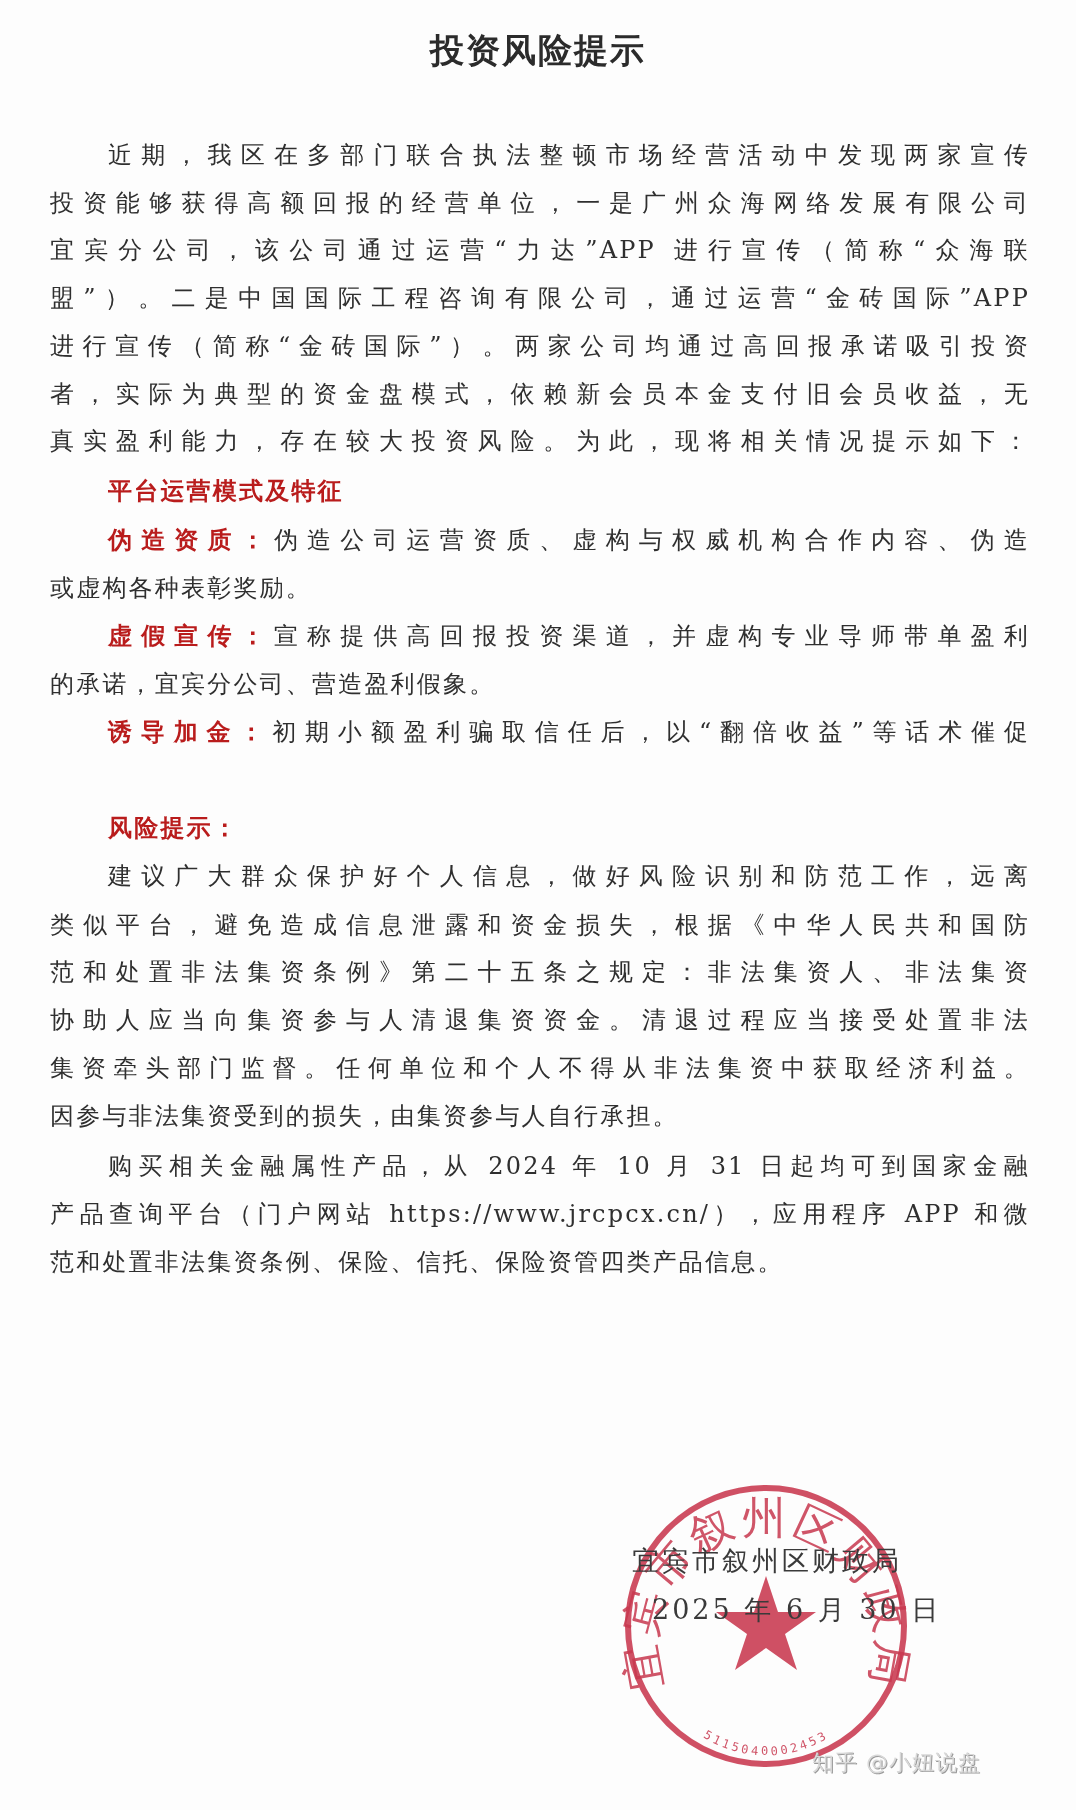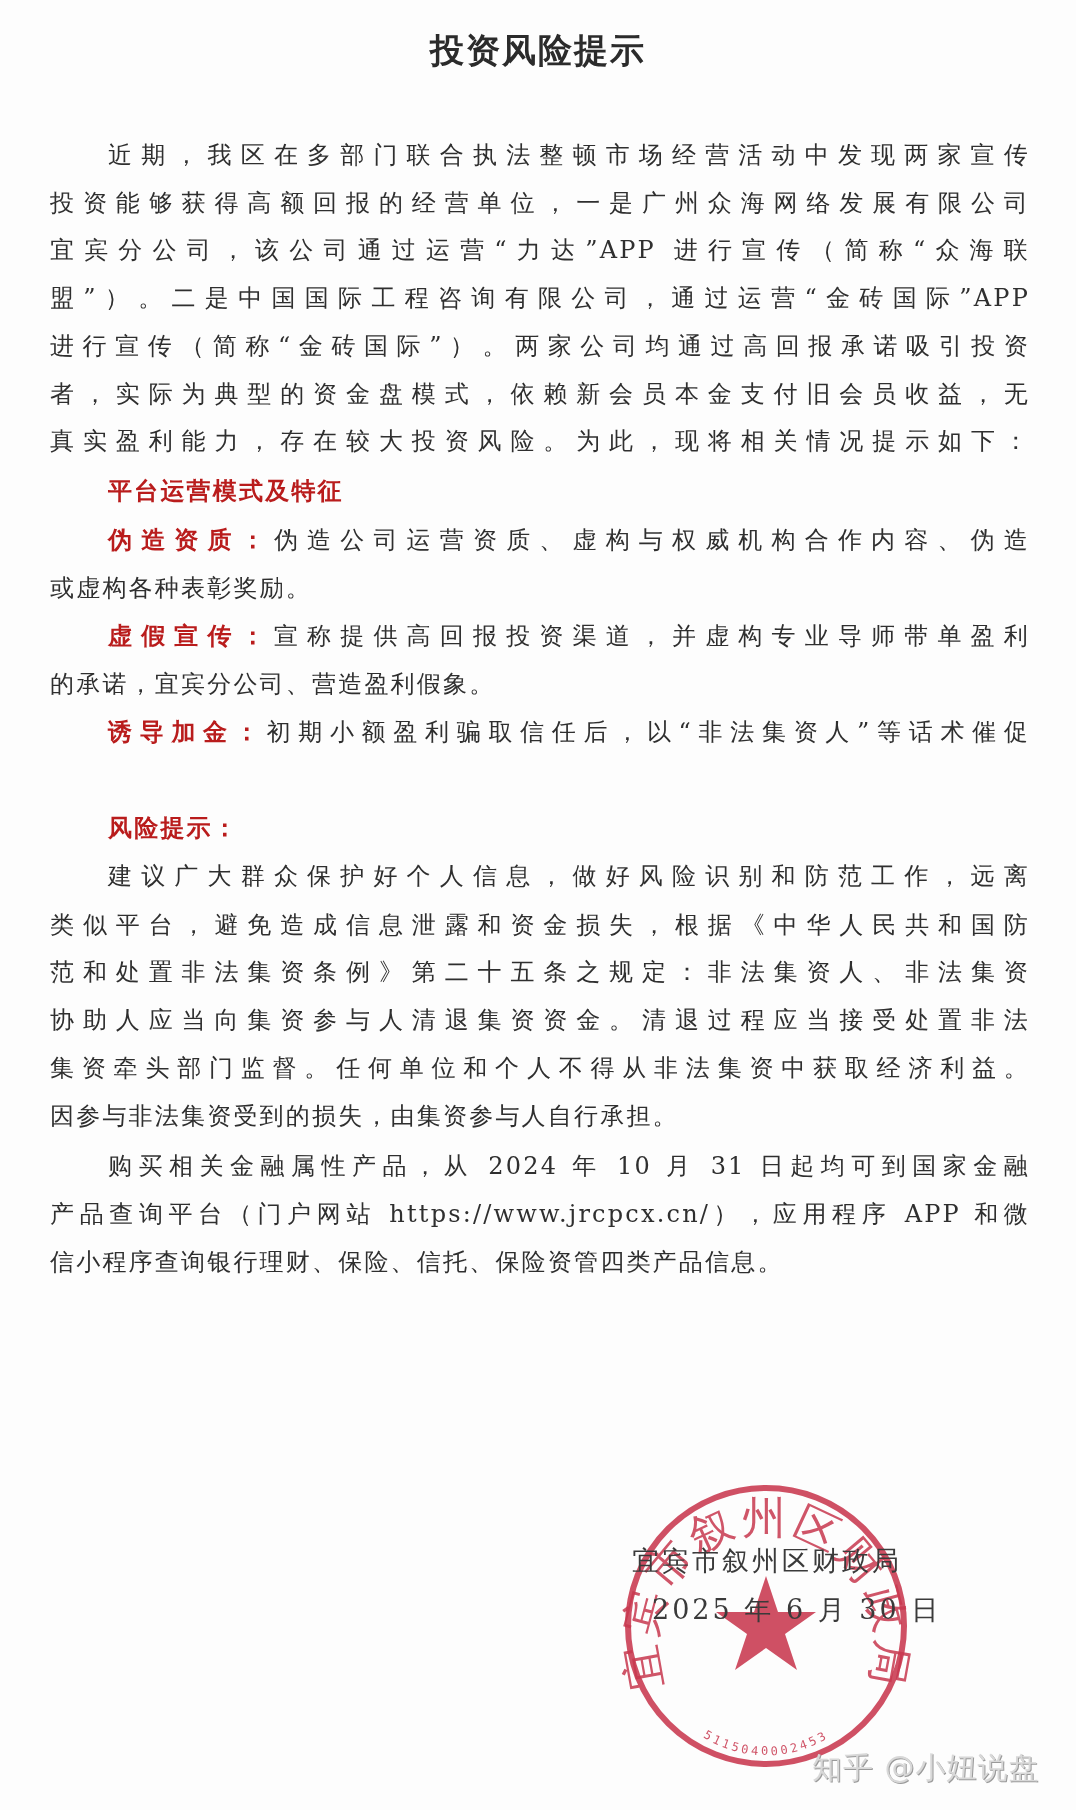--- a/index.html
+++ b/index.html
@@ -18,21 +18,21 @@
   }
   .indent { left: 108px; width: 922px; }
   .bold { font-family: "DejaVu Sans", sans-serif; font-weight: bold; color: #b91c1c; }
   .just { text-align: justify; text-align-last: justify; }
   .stamp { position: absolute; left: 620px; top: 1480px; width: 292px; height: 292px; }
   .sig {
     position: absolute; font-size: 27px; white-space: nowrap; color: #3a3a3a; letter-spacing: 3px;
   }
   .watermark {
     position: absolute; left: 812px; top: 1748px; font-family: "DejaVu Sans", sans-serif;
-    font-size: 30px; color: #d8d8d8; letter-spacing: 1px; white-space: nowrap;
+    font-size: 22px; color: #d8d8d8; letter-spacing: 1px; white-space: nowrap;
     text-shadow: 1px 1px 0 #9a9a9a;
   }
 </style>
 </head>
 <body>
 
 <div class="page">
 
   <div class="title">投资风险提示</div>
 
@@ -50,35 +50,35 @@
     <span class="bold">伪造资质：</span><span>伪造公司运营资质、虚构与权威机构合作内容、伪造</span>
   </div>
   <div class="line" style="top:570px">或虚构各种表彰奖励。</div>
 
   <div class="line indent just" style="top:618px">
     <span class="bold">虚假宣传：</span><span>宣称提供高回报投资渠道，并虚构专业导师带单盈利</span>
   </div>
   <div class="line" style="top:666px">的承诺，宜宾分公司、营造盈利假象。</div>
 
   <div class="line indent just" style="top:714px">
-    <span class="bold">诱导加金：</span><span>初期小额盈利骗取信任后，以“非法集资人”等话术催促</span>
+    <span class="bold">诱导加金：</span><span>初期小额盈利骗取信任后，以“翻倍收益”等话术催促</span>
   </div>
 
   <div class="line indent bold" style="top:810px">风险提示：</div>
 
   <div class="line indent just" style="top:858px">建议广大群众保护好个人信息，做好风险识别和防范工作，远离</div>
   <div class="line just" style="top:907px">类似平台，避免造成信息泄露和资金损失，根据《中华人民共和国防</div>
   <div class="line just" style="top:954px">范和处置非法集资条例》第二十五条之规定：非法集资人、非法集资</div>
   <div class="line just" style="top:1002px">协助人应当向集资参与人清退集资资金。清退过程应当接受处置非法</div>
   <div class="line just" style="top:1050px">集资牵头部门监督。任何单位和个人不得从非法集资中获取经济利益。</div>
   <div class="line" style="top:1098px">因参与非法集资受到的损失，由集资参与人自行承担。</div>
 
   <div class="line indent just" style="top:1148px">购买相关金融属性产品，从 2024 年 10 月 31 日起均可到国家金融</div>
   <div class="line just" style="top:1196px">产品查询平台（门户网站 https://www.jrcpcx.cn/），应用程序 APP 和微</div>
-  <div class="line" style="top:1244px">信小程序查询银行理财、保险、信托、保险资管四类产品信息。</div>
+  <div class="line" style="top:1244px">范和处置非法集资条例、保险、信托、保险资管四类产品信息。</div>
 
   <svg class="stamp" viewBox="0 0 292 292">
     <defs>
       <path id="ringPath" d="M 52 220 A 110 110 0 1 1 240 220"></path>
       <path id="serialPath" d="M 58 236 A 118 118 0 0 0 234 236"></path>
     </defs>
     <circle cx="146" cy="146" r="138" fill="none" stroke="#c8384f" stroke-width="6" opacity="0.88"></circle>
     <text font-family="DejaVu Sans, sans-serif" font-size="44" fill="#c8384f" opacity="0.85" letter-spacing="4">
       <textPath href="#ringPath" startOffset="50%" text-anchor="middle">宜宾市叙州区财政局</textPath>
     </text>

